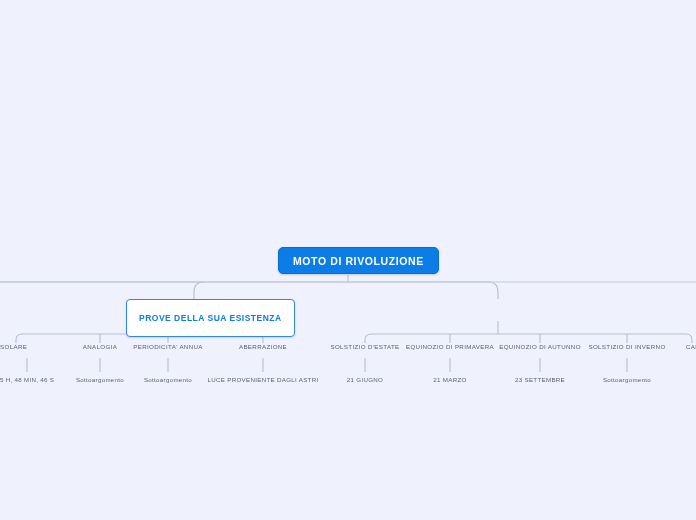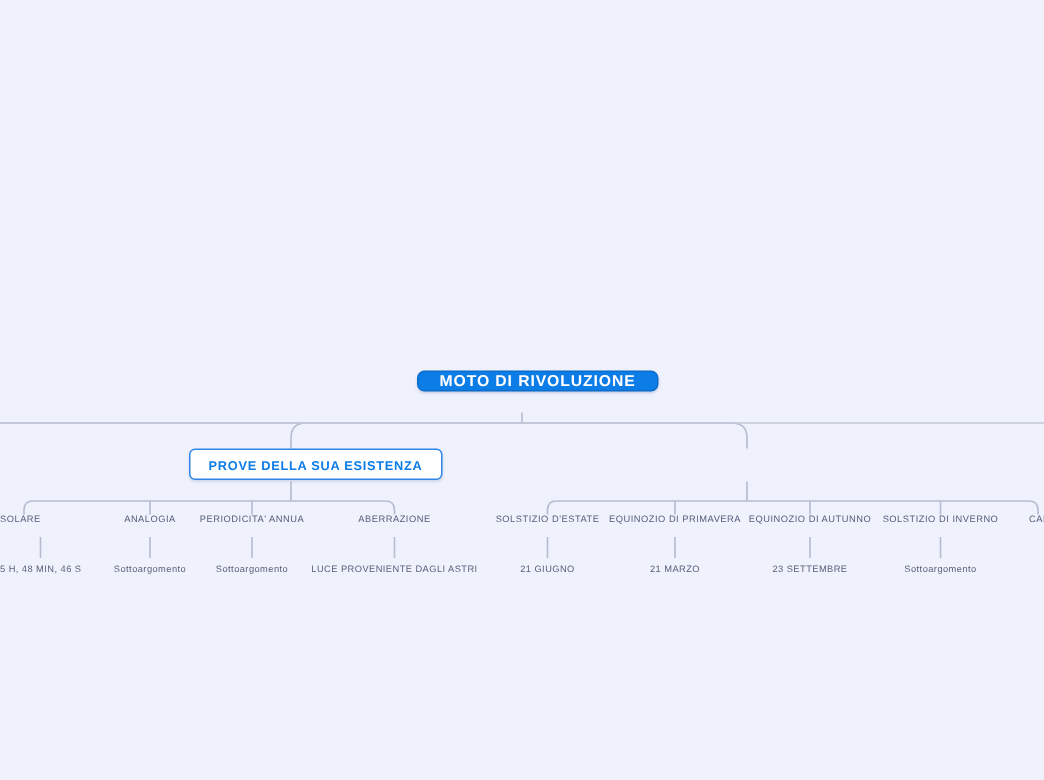--- a/index.html
+++ b/index.html
@@ -31,38 +31,38 @@
   }
   .node {
     position: absolute;
     box-sizing: border-box;
     white-space: nowrap;
   }
   
   .node-root {
     left: 278px;
     top: 247px;
-    height: 14px;
+    height: 27px;
     padding: 0 14px;
     display: flex;
     align-items: center;
     justify-content: center;
     background: #0c7ce7;
     border: 1px solid #0a6dcc;
     border-radius: 5px;
     color: #ffffff;
     font-size: 10.5px;
     font-weight: bold;
     letter-spacing: 0.6px;
     box-shadow: 0 1px 2px rgba(30,60,120,0.22);
   }
   
   .node-l2 {
     top: 299px;
-    height: 21px;
+    height: 38px;
     padding: 0 12px;
     display: flex;
     align-items: center;
     justify-content: center;
     background: #ffffff;
     border: 1.5px solid #2f86e8;
     border-radius: 4px;
     color: #0c7ce7;
     font-size: 8.5px;
     font-weight: bold;

